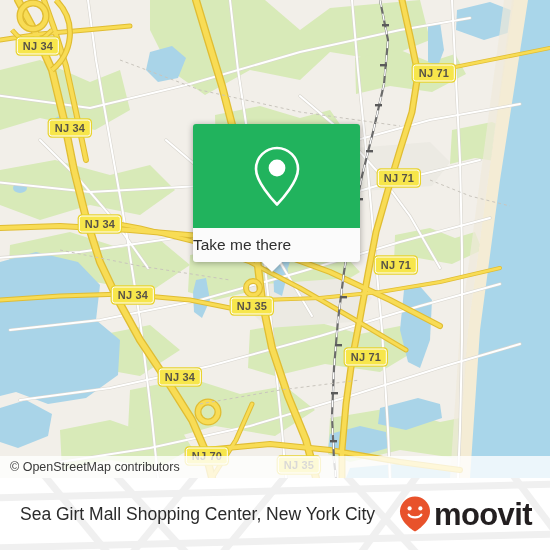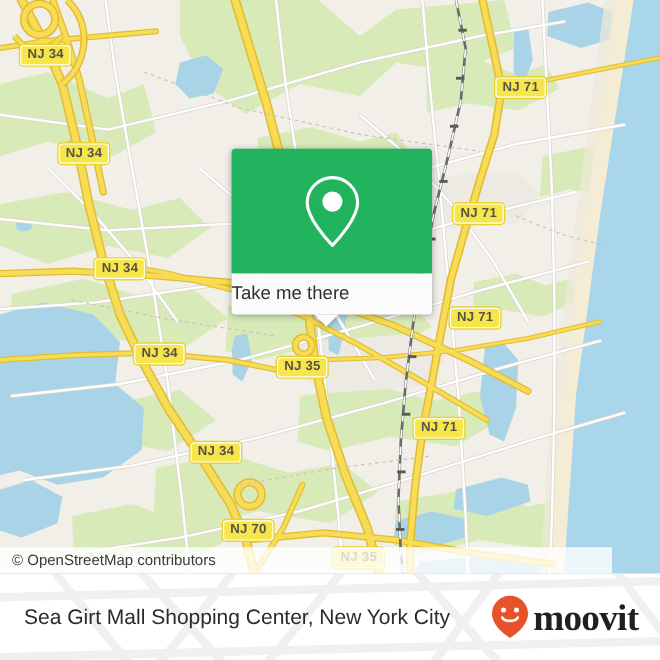--- a/index.html
+++ b/index.html
@@ -27,21 +27,21 @@
     font-weight:bold;
     color:#575348;
     letter-spacing:.2px;
     line-height:12px;
     white-space:nowrap;
     font-family:"Liberation Sans", sans-serif;
   }
 
   
   #attrib{
-    position:absolute;left:0;bottom:0;width:510px;height:22px;
+    position:absolute;left:0;bottom:0;width:550px;height:22px;
     background:rgba(255,255,255,0.78);
     display:flex;align-items:center;
     font-size:12.5px;color:#3a3a3a;
   }
   #attrib .txt{padding-left:10px;}
 
   
   #popup{
     position:absolute;left:193px;top:124px;width:167px;
     filter:drop-shadow(0 1px 3px rgba(0,0,0,.33));
@@ -71,21 +71,21 @@
   }
   #footer-watermark{position:absolute;left:0;top:0;width:550px;height:72px;opacity:1;}
   #footer-inner{
     position:relative;width:550px;height:72px;
     display:flex;align-items:center;justify-content:space-between;
     padding:0 18px 0 20px;box-sizing:border-box;
   }
   #place-title{
     font-size:17.5px;color:#2b2b2b;white-space:nowrap;
   }
-  #brand{display:flex;align-items:center;gap:2px;font-family:Liberation Serif, serif;}
+  #brand{display:flex;align-items:center;gap:2px;}
   #brand-word{
     font-size:31px;font-weight:bold;color:#231f20;letter-spacing:-.6px;
     line-height:31px;
   }
 </style>
 </head>
 <body>
 
 <div id="app">
 
@@ -255,21 +255,21 @@
       </g>
     </svg>
 
     <div class="shield" style="left:38px;top:46px;">NJ 34</div>
     <div class="shield" style="left:70px;top:128px;">NJ 34</div>
     <div class="shield" style="left:100px;top:224px;">NJ 34</div>
     <div class="shield" style="left:133px;top:295px;">NJ 34</div>
     <div class="shield" style="left:180px;top:377px;">NJ 34</div>
     <div class="shield" style="left:252px;top:306px;">NJ 35</div>
     <div class="shield" style="left:299px;top:465px;">NJ 35</div>
-    <div class="shield" style="left:207px;top:442px;">NJ 70</div>
+    <div class="shield" style="left:207px;top:456px;">NJ 70</div>
     <div class="shield" style="left:434px;top:73px;">NJ 71</div>
     <div class="shield" style="left:399px;top:178px;">NJ 71</div>
     <div class="shield" style="left:396px;top:265px;">NJ 71</div>
     <div class="shield" style="left:366px;top:357px;">NJ 71</div>
 
     <div id="popup">
       <div id="popup-green">
         <svg width="50" height="62" viewBox="0 0 50 62">
           <path d="M25,3 C13.4,3 4,12.4 4,24 C4,36.5 20,54.5 25,59.5 C30,54.5 46,36.5 46,24 C46,12.4 36.6,3 25,3 Z" fill="none" stroke="#ffffff" stroke-width="2.6" stroke-linejoin="round"></path>
           <circle cx="25" cy="23" r="8.4" fill="#ffffff"></circle>

